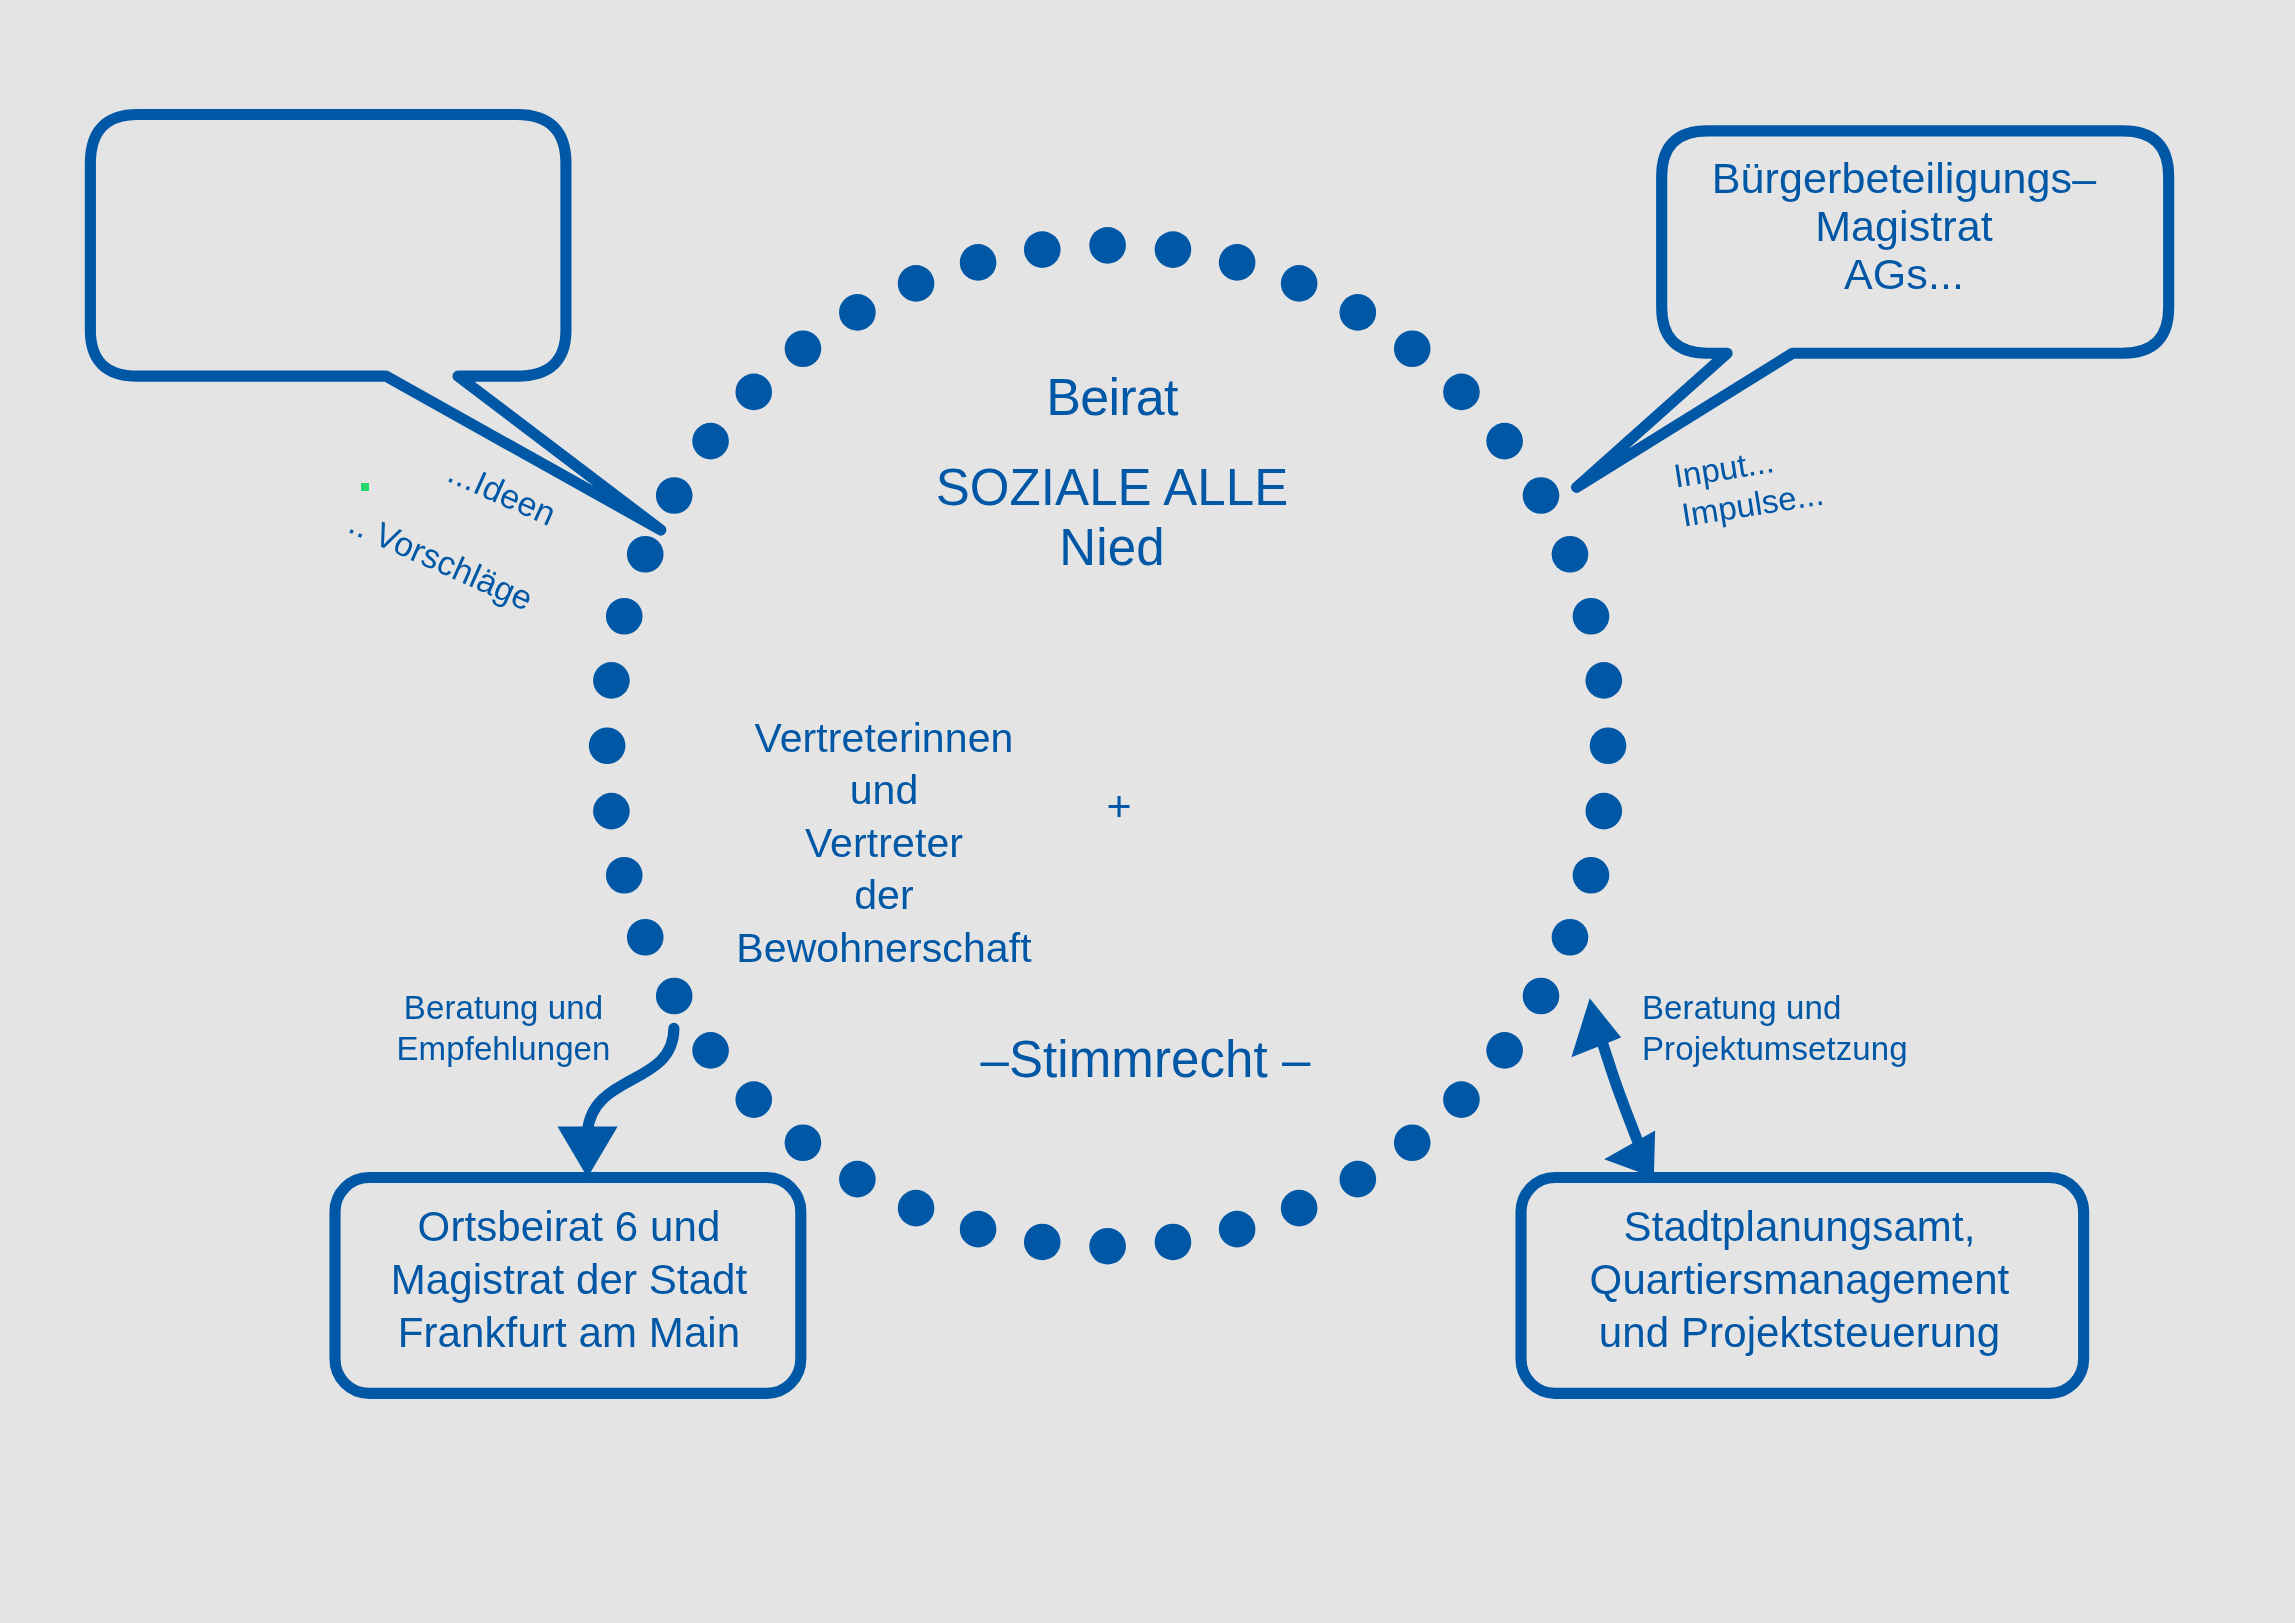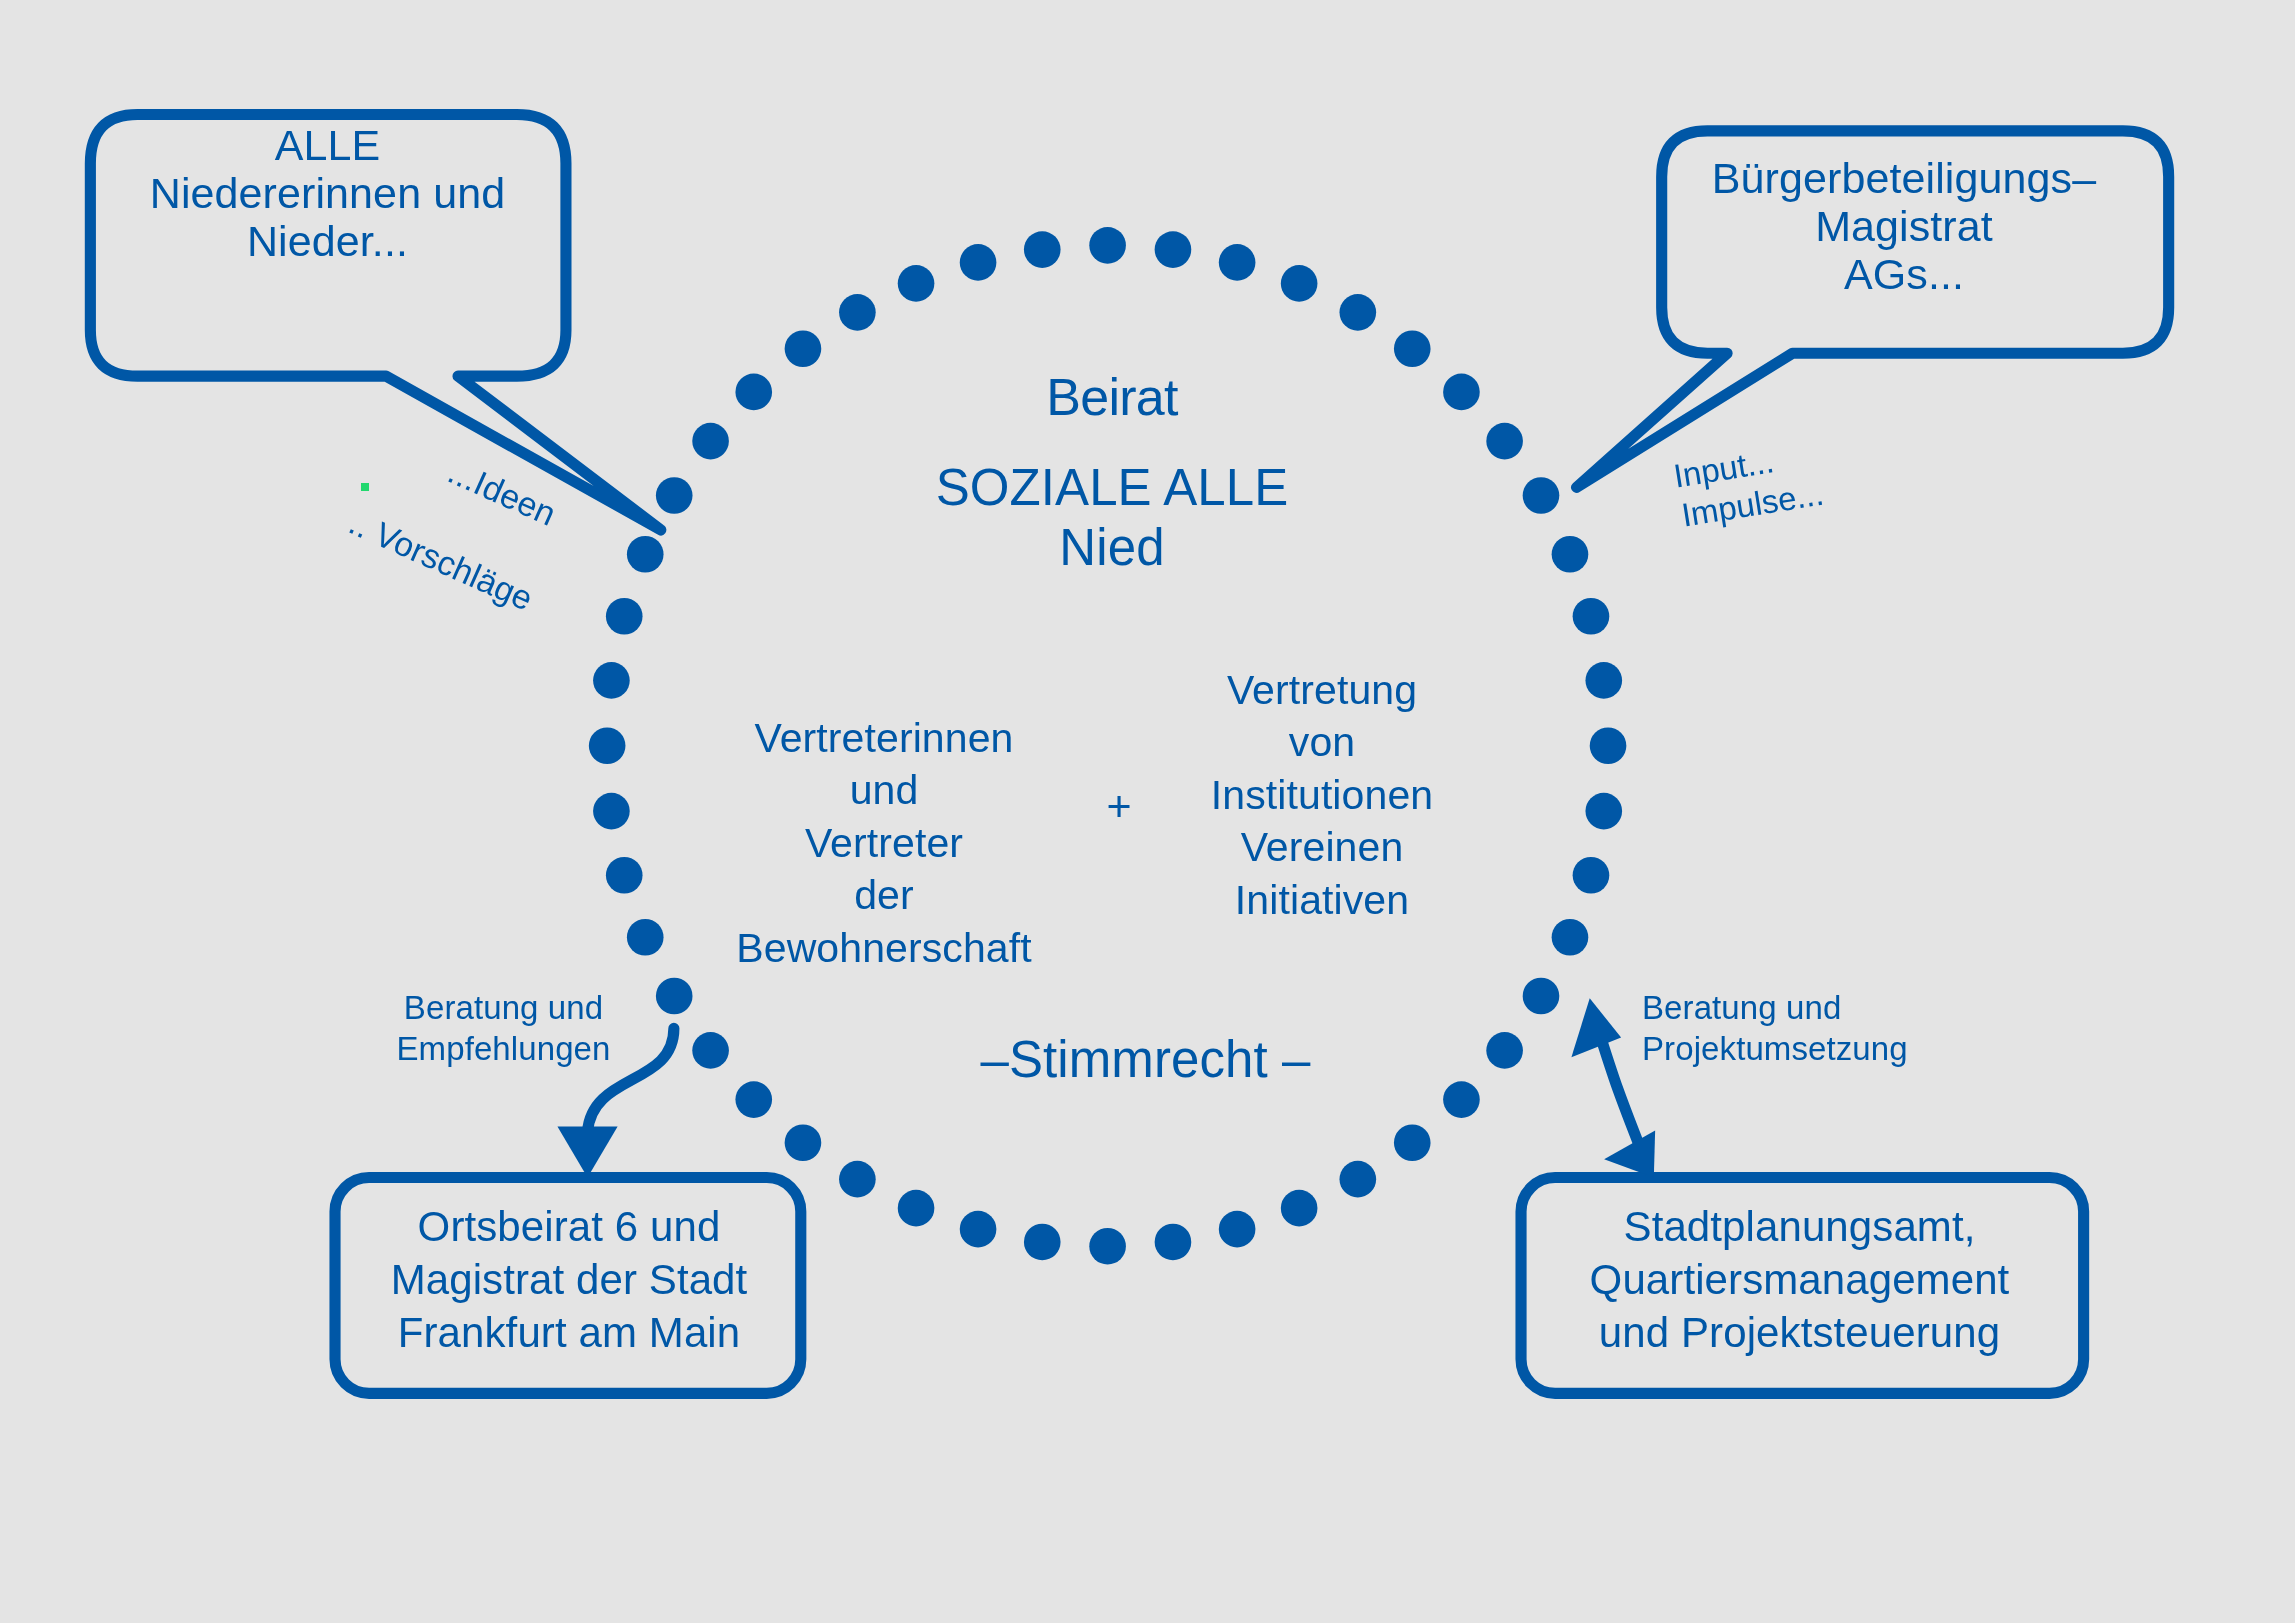--- a/index.html
+++ b/index.html
@@ -219,45 +219,37 @@
 
     <g>
       <path d="M 2442 1570
                C 2470 1660 2478 1680 2510 1762" fill="none" stroke="#0057a6" stroke-width="17" stroke-linecap="round"></path>
       <path d="M 2430 1526 L 2402 1616 L 2478 1586 Z" fill="#0057a6"></path>
       <path d="M 2528 1800 L 2452 1772 L 2530 1728 Z" fill="#0057a6"></path>
     </g>
 
   </svg>
 
-  <div class="txt" id="bubble-tl-text">ALLE
-Niedererinnen und
-Nieder...</div>
 
   <div class="txt" id="bubble-tr-text">Bürgerbeteiligungs–
 Magistrat
 AGs...</div>
 
   <div class="txt" id="title-main">Beirat</div>
 
   <div class="txt" id="title-sub"><span>SOZIALE ALLE</span><br><span>Nied</span></div>
 
   <div class="txt" id="col-left">Vertreterinnen
 und
 Vertreter
 der
 Bewohnerschaft</div>
 
   <div class="txt" id="col-plus">+</div>
 
-  <div class="txt" id="col-right">Vertretung
-von
-Institutionen
-Vereinen
-Initiativen</div>
 
   <div class="txt" id="stimmrecht">–Stimmrecht  –</div>
 
   <div class="txt" id="box-bl-text">Ortsbeirat 6 und
 Magistrat der Stadt
 Frankfurt am Main</div>
 
   <div class="txt" id="box-br-text">Stadtplanungsamt,
 Quartiersmanagement
 und Projektsteuerung</div>

